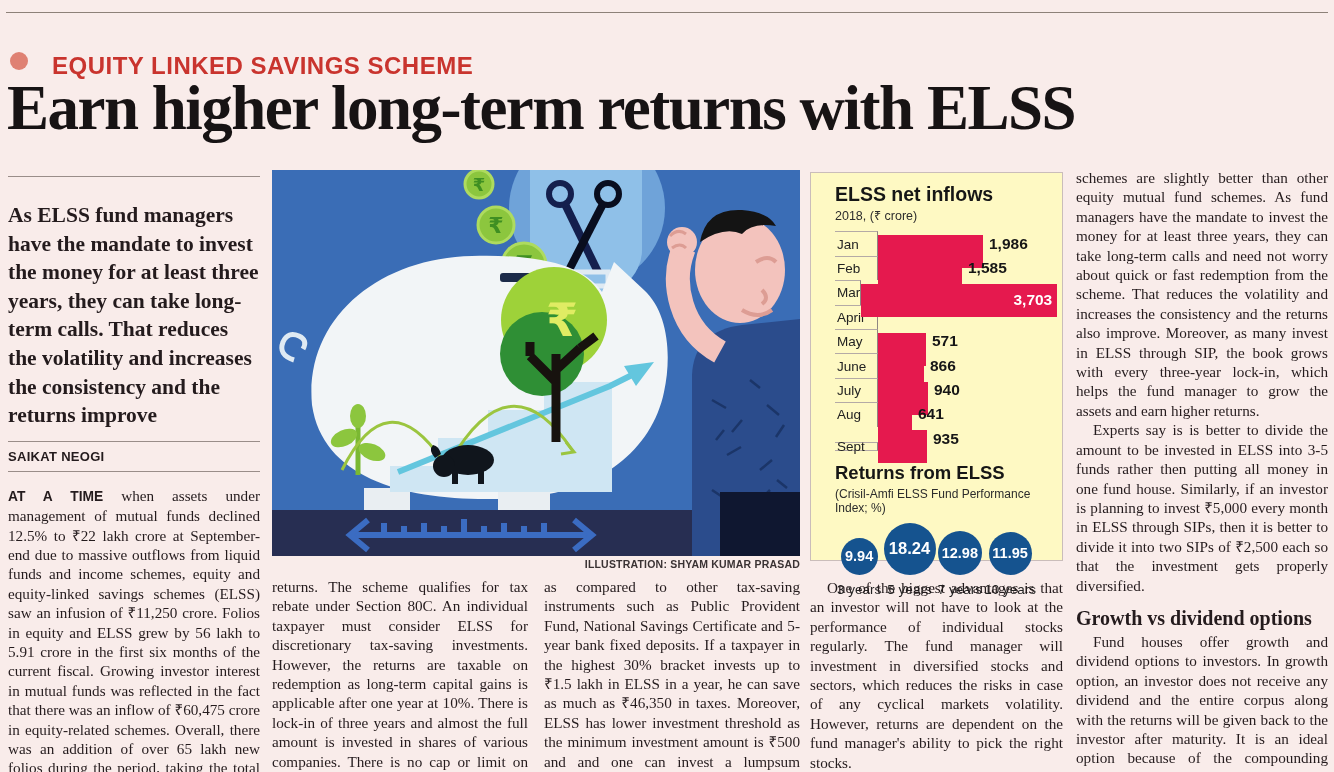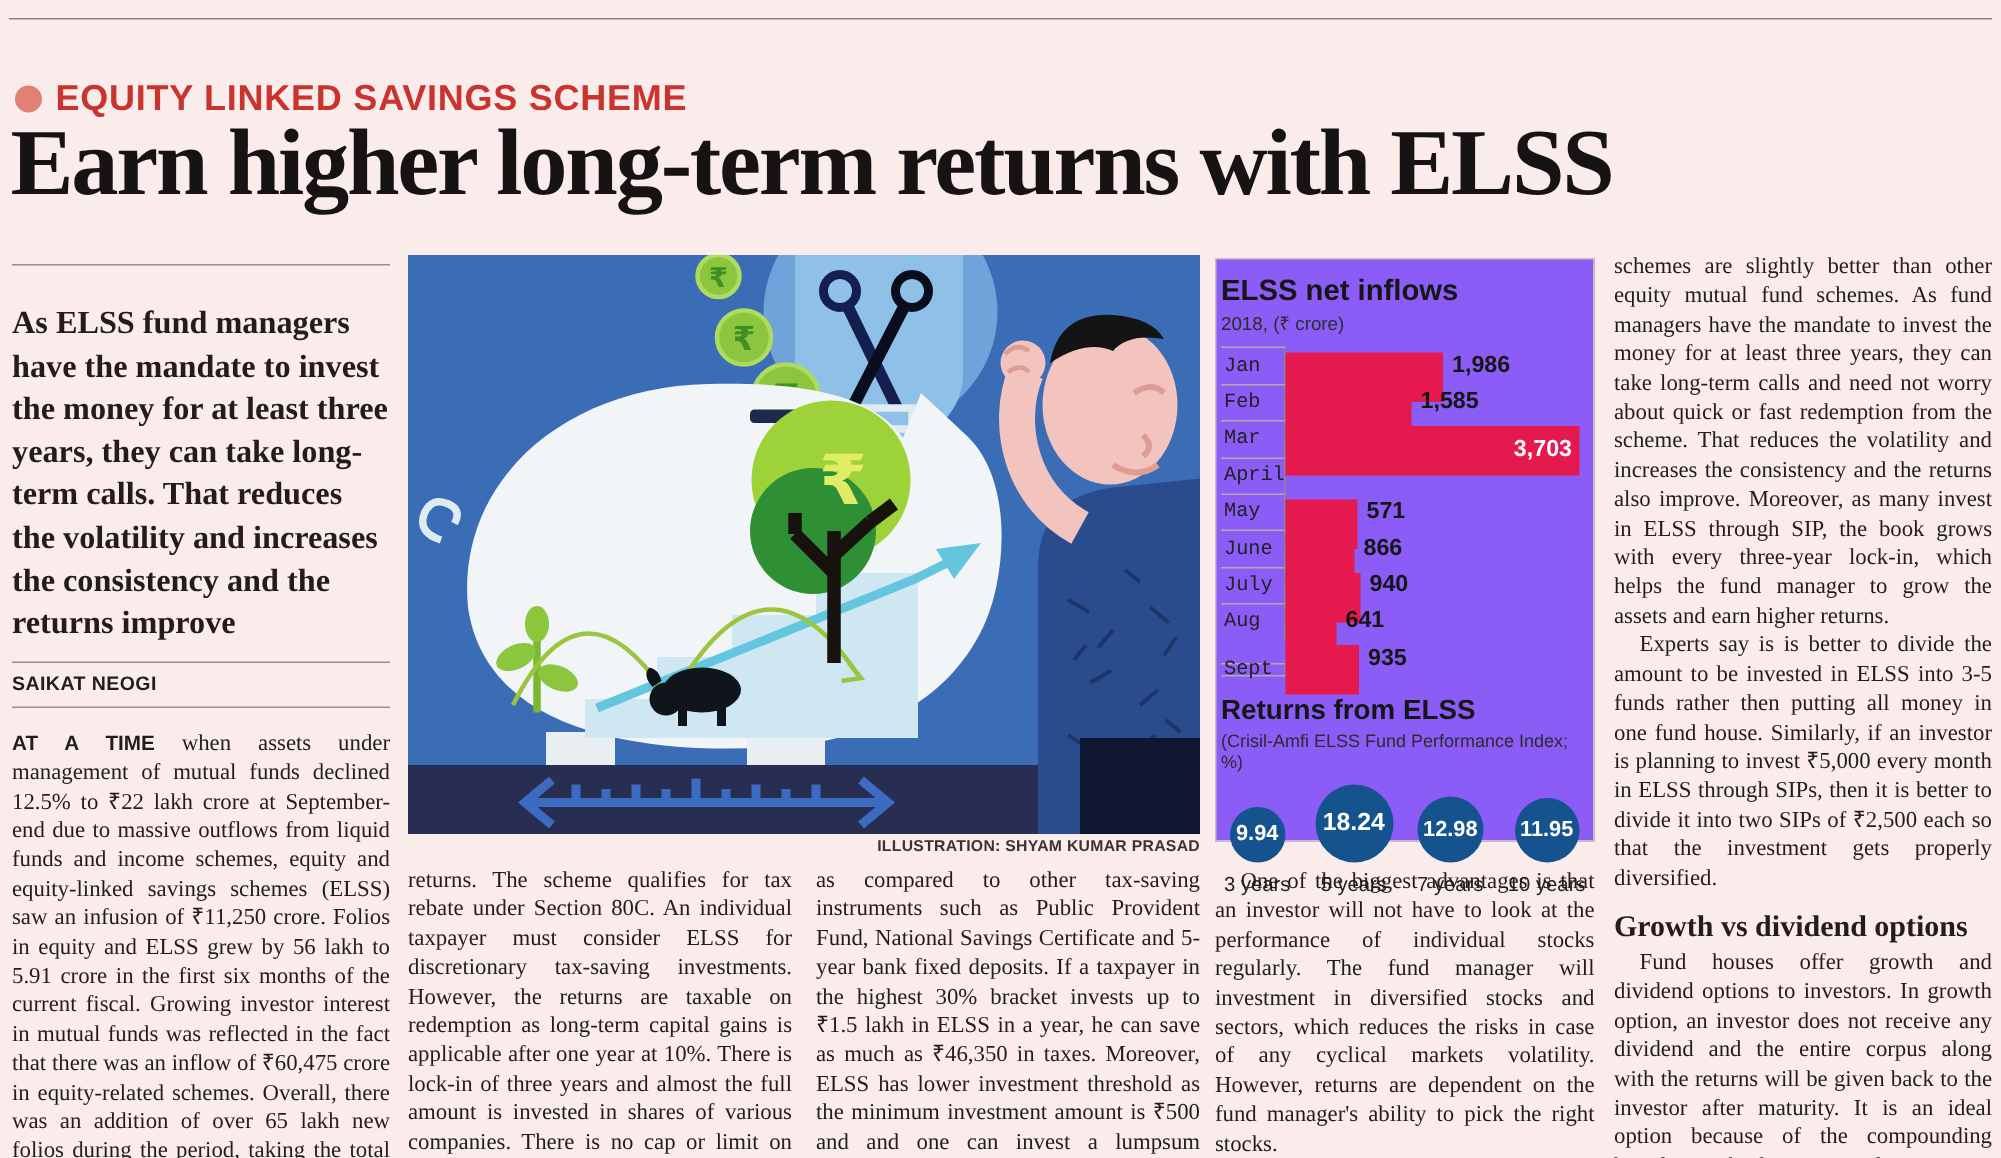--- a/index.html
+++ b/index.html
@@ -2,21 +2,21 @@
 <html><head>
 <meta charset="utf-8">
 <style>
   html,body{margin:0;padding:0;}
   .page{
     position:relative; width:1334px; height:772px; overflow:hidden;
     background:#f9ecea; font-family:"Liberation Serif", serif; color:#241b1d;
   }
   .top-rule{position:absolute;top:12px;left:6px;width:1322px;border-top:1px solid #8d8179;}
   
-  .kicker{position:absolute;top:52px;left:10px;display:flex;align-items:center;gap:9px;}
+  .kicker{position:absolute;top:52px;left:10px;display:flex;align-items:flex-start;gap:24px;}
   .kicker-dot{width:18px;height:18px;border-radius:50%;background:#df8173;}
   .kicker-label{font-family:"Liberation Sans",sans-serif;font-weight:bold;font-size:24px;color:#c9342e;letter-spacing:.5px;}
   .headline{position:absolute;top:76px;left:7px;width:1322px;margin:0;font-size:63px;line-height:1.04;
     font-weight:bold;color:#171314;letter-spacing:-1.5px;}
   
   .col1{position:absolute;left:8px;top:176px;width:252px;}
   .standfirst{border-top:1px solid #9a8d89;padding-top:24px;font-size:21.5px;font-weight:bold;line-height:1.33;color:#241b1d;}
   .byline-box{margin-top:11px;border-top:1px solid #9a8d89;border-bottom:1px solid #9a8d89;padding:5px 0 6px;}
   .byline{font-family:"Liberation Sans",sans-serif;font-weight:bold;font-size:13px;color:#241b1d;letter-spacing:.3px;}
   .body-text{font-size:15.2px;line-height:19.4px;text-align:justify;margin:0;}
@@ -25,25 +25,25 @@
   .section-heading{font-size:20px;font-weight:600;margin:9px 0 3px;line-height:1.1;}
   .indent{text-indent:17px;}
   
   .track2{position:absolute;left:272px;top:170px;width:528px;}
   .illo{display:block;}
   .illo-credit{font-family:"Liberation Sans",sans-serif;font-weight:bold;font-size:10.5px;color:#3a3233;text-align:right;margin-top:2px;letter-spacing:.2px;}
   .two-cols{display:flex;gap:16px;margin-top:7px;}
   .two-cols .tcol{width:256px;}
   
   .track3{position:absolute;left:810px;top:172px;width:253px;}
-  .panel{background:#8b5cf6;border:1.5px solid #cabdba;box-sizing:border-box;height:389px;padding:11px 3px 8px;}
+  .panel{background:#fef9c3;border:1.5px solid #cabdba;box-sizing:border-box;height:389px;padding:11px 24px 8px;}
   .chart-title{font-family:"Liberation Sans",sans-serif;font-weight:bold;font-size:19.5px;color:#161616;line-height:1.05;}
   .chart-subtitle{font-family:"Liberation Sans",sans-serif;font-size:12.5px;color:#2c2c2c;margin-top:3px;margin-bottom:7px;}
   .bar-row{display:flex;align-items:center;height:24.4px;}
-  .month{width:43px;align-self:stretch;display:flex;align-items:center;font-family:Liberation Mono, monospace;
+  .month{width:43px;align-self:stretch;display:flex;align-items:center;font-family:Liberation Sans, sans-serif;
     font-size:13.5px;color:#222;border-top:1px solid #b4aaa6;border-right:1.5px solid #8f8682;padding-left:2px;box-sizing:border-box;}
   .bar-row:last-of-type .month{border-bottom:1px solid #b4aaa6;margin-top:15px;}
   .bar-wrap{flex:1;position:relative;display:flex;align-items:center;height:100%;}
   .bar{height:33px;background:#e5194e;margin-top:16px;}
   .val{font-family:"Liberation Sans",sans-serif;font-weight:bold;font-size:15.5px;color:#161616;margin-left:6px;white-space:nowrap;}
   .bar{position:relative;}
   .val.inside{position:absolute;right:5px;top:50%;transform:translateY(-50%);color:#fff;margin-left:0;}
   .returns-title{font-family:"Liberation Sans",sans-serif;font-weight:bold;font-size:18.5px;color:#161616;margin-top:11px;}
   .returns-subtitle{font-family:"Liberation Sans",sans-serif;font-size:12px;color:#2c2c2c;margin-top:3px;}
   .returns-row{display:flex;justify-content:space-between;align-items:flex-end;margin-top:8px;padding:0 2px;}

